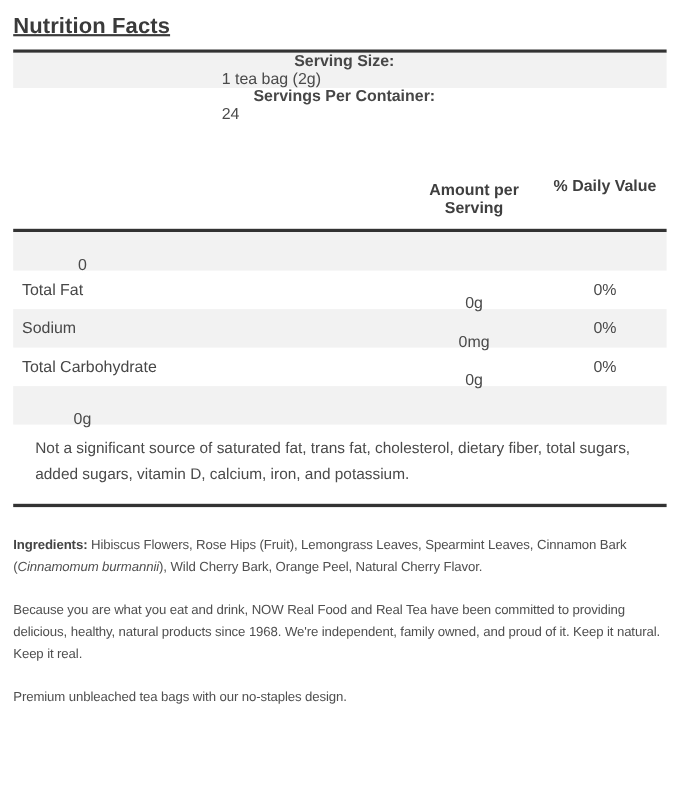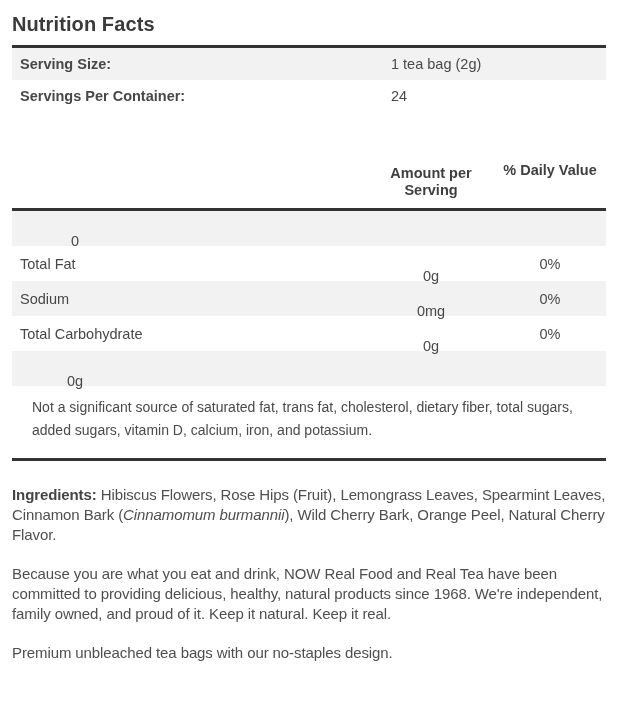--- a/index.html
+++ b/index.html
@@ -11,30 +11,31 @@
   }
   .page { padding: 0 12px; width: 618px; }
 
   .title {
     margin-top: 12px;
     font-size: 20px;
     line-height: 24px;
     font-weight: 700;
     color: #3a3a3a;
     letter-spacing: 0.1px;
+    text-decoration: underline;
   }
 
   .rule { height: 3px; background: #333333; }
   .rule-top { margin-top: 9px; }
 
   
   .row { display: flex; align-items: center; }
   .stripe { background: #f2f2f2; }
 
-  .serving-row { height: 32px; font-size: 14.5px; }
+  .serving-row { height: 32px; font-size: 14.5px; flex-direction: column; }
   .serving-row .label {
     flex: 1;
     padding-left: 8px;
     font-weight: 700;
     color: #474747;
   }
   .serving-row .value { width: 215px; text-align: left; color: #4a4a4a; }
 
   .header-row {
     margin-top: 28px;
@@ -58,21 +59,21 @@
     font-size: 14px;
     line-height: 23px;
     color: #4a4a4a;
     margin-left: 12px;
   }
 
   
   .paragraphs { margin-top: 24px; }
   .paragraphs p {
     margin: 0 0 19px 0;
-    font-size: 15px;
+    font-size: 12px;
     line-height: 20px;
     color: #4f4f4f;
     letter-spacing: -0.1px;
   }
   .paragraphs p:last-child { margin-bottom: 12px; }
   .lead { font-weight: 700; color: #444444; }
   .latin { font-style: italic; }
 </style>
 </head>
 <body>

